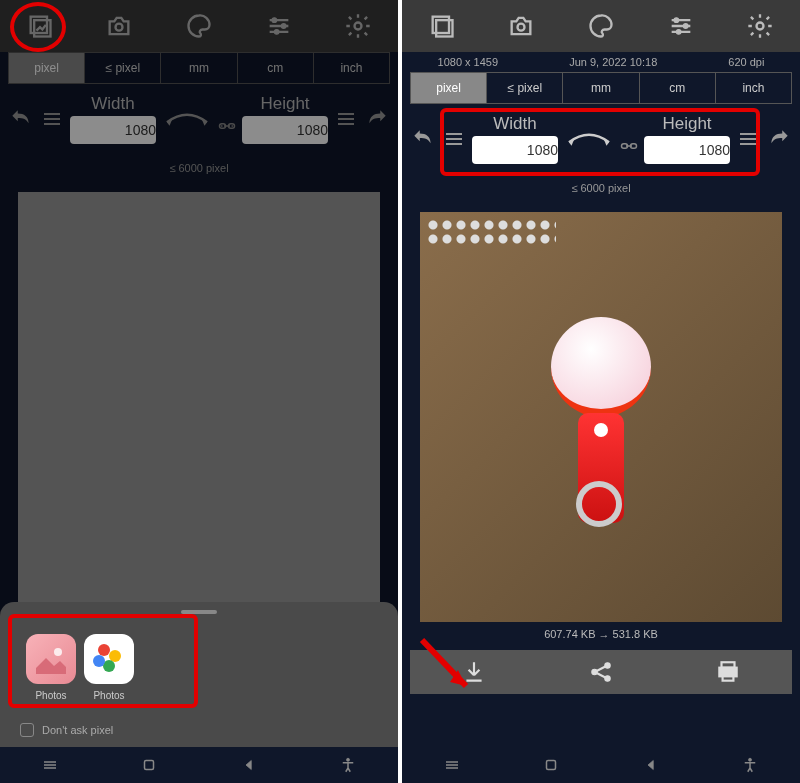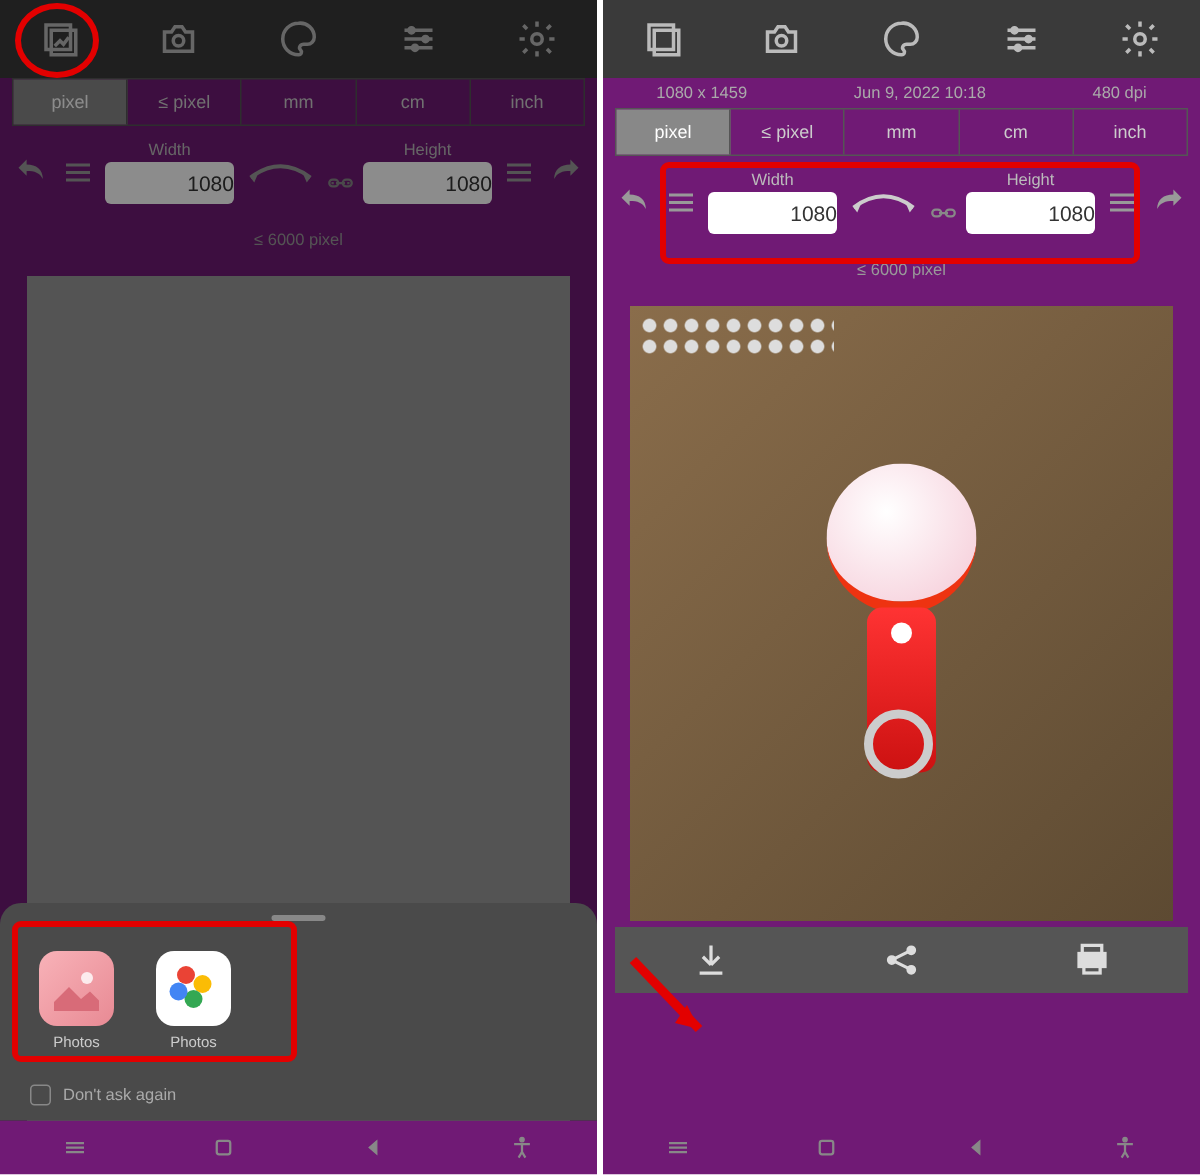--- a/index.html
+++ b/index.html
@@ -1,53 +1,53 @@
 <!DOCTYPE html>
 <html><head>
 <meta charset="utf-8">
 <style>
 *{box-sizing:border-box;margin:0;padding:0;font-family:Arial,sans-serif}
 body{background:#fff;width:800px;height:783px;overflow:hidden;display:flex;gap:4px}
-.pane{position:relative;height:783px;background:#701a75;color:#aaa;display:flex;flex-direction:column}
+.pane{position:relative;height:783px;background:#0f172a;color:#aaa;display:flex;flex-direction:column}
 .pane-left{width:398px}
 .pane-right{width:474px}
 .dimmed::after{content:"";position:absolute;inset:0;background:rgba(0,0,0,.45);pointer-events:none}
 .toolbar{display:flex;justify-content:space-around;align-items:center;height:52px;background:#3a3a3a}
 .toolbar .ico{width:28px;height:28px;display:flex;align-items:center;justify-content:center;fill:#bbb;stroke:#bbb}
 .info-strip{display:flex;justify-content:space-around;height:20px;font-size:11px;color:#aaa;align-items:center}
 .units{display:flex;height:32px;border:1px solid #555;margin:0 8px}
 .unit{flex:1;display:flex;align-items:center;justify-content:center;font-size:12px;color:#ccc;border-right:1px solid #555;cursor:pointer}
 .unit:last-child{border-right:0}
 .unit.active{background:#888;color:#fff}
 .size-row{display:flex;align-items:center;gap:6px;padding:10px 8px 0;position:relative}
 .undo,.redo{width:26px;height:26px;fill:#999}
 .burger{display:flex;flex-direction:column;gap:3px;padding:4px}
 .burger span{display:block;width:16px;height:2px;background:#999}
 .field-wrap{display:flex;flex-direction:column;align-items:center}
-.field-label{font-size:11px;color:#bbb;margin-bottom:2px}
+.field-label{font-size:17px;color:#bbb;margin-bottom:2px}
 .field{width:86px;height:28px;background:#fff;color:#333;border:0;border-radius:4px;text-align:right;font-size:14px}
 .swap-arrow{width:50px;height:18px}
 .link-ico{width:18px;height:18px;fill:#888;margin-top:14px}
 .limit{font-size:11px;text-align:center;color:#999;margin-top:18px}
 .canvas{flex:1;margin:18px 18px 0;background:#aaa;position:relative;overflow:hidden}
 .canvas-img{position:absolute;inset:0;background:linear-gradient(135deg,#8a6d4b,#5d4a32);display:flex;align-items:center;justify-content:center}
 .mic{position:relative;width:110px;height:200px}
 .mic-head{width:100px;height:100px;border-radius:50%;background:radial-gradient(circle at 40% 35%,#fff,#f5c9d6);border-bottom:8px solid #e31;margin:0 auto}
 .mic-body{width:46px;height:110px;background:linear-gradient(180deg,#f33,#c11);margin:-4px auto 0;border-radius:10px}
 .mic-dot{width:14px;height:14px;border-radius:50%;background:#fff;margin:-100px auto 0}
 .ring{position:absolute;left:30px;bottom:-10px;width:46px;height:46px;border:6px solid #ccc;border-radius:50%}
 .beads{position:absolute;left:6px;top:6px;width:130px;height:30px;background:radial-gradient(circle,#ddd 4px,transparent 5px) 0 0/14px 14px}
 .filesize{text-align:center;font-size:11px;color:#bbb;margin:6px 0}
 .actions{display:flex;justify-content:space-around;align-items:center;height:44px;background:#555;margin:4px 8px 0}
 .actions .act{width:26px;height:26px;fill:#ddd;stroke:#ddd}
 .navbar{display:flex;justify-content:space-around;align-items:center;height:36px;margin-top:auto}
 .navbar svg{width:18px;height:18px;fill:#888;stroke:#888}
 .sheet{position:absolute;left:0;right:0;bottom:36px;background:#4a4a4a;border-radius:14px 14px 0 0;padding:22px 16px 10px;z-index:5}
 .handle{width:36px;height:4px;border-radius:2px;background:#888;margin:-14px auto 14px}
-.apps{display:flex;gap:28px;padding:6px 10px}
+.apps{display:flex;gap:8px;padding:6px 10px}
 .app{display:flex;flex-direction:column;align-items:center;gap:6px;font-size:10px;color:#ccc;cursor:pointer}
 .app-icon{width:50px;height:50px;border-radius:12px;display:flex;align-items:center;justify-content:center}
 .app-icon.pink{background:linear-gradient(135deg,#f8b2b8,#e88a94)}
 .app-icon.white{background:#fff}
 .pinwheel{width:28px;height:28px;position:relative}
 .pinwheel span{position:absolute;width:12px;height:12px;border-radius:50%}
 .pinwheel .r{background:#ea4335;left:3px;top:-1px}
 .pinwheel .y{background:#fbbc05;left:14px;top:5px}
 .pinwheel .g{background:#34a853;left:8px;top:15px}
 .pinwheel .b{background:#4285f4;left:-2px;top:10px}
@@ -168,21 +168,21 @@
               <span class="y"></span>
               <span class="g"></span>
               <span class="b"></span>
             </div>
         </div>
         <span>Photos</span>
       </div>
     </div>
     <label class="dont-ask">
       <span class="cb"></span>
-      <span>Don't ask again</span>
+      <span>Don't ask pixel</span>
     </label>
   </div>
 
   <div class="navbar">
     <svg viewBox="0 0 24 24">
         <path d="M4 8h16M4 12h16M4 16h16" stroke-width="2"></path>
       </svg>
     <svg viewBox="0 0 24 24">
         <rect x="6" y="6" width="12" height="12" rx="2" fill="none" stroke-width="2"></rect>
       </svg>
@@ -227,21 +227,21 @@
         <svg viewBox="0 0 24 24">
           <circle cx="12" cy="12" r="3" fill="none" stroke-width="2"></circle>
           <path d="M12 2v3M12 19v3M4.2 4.2l2.1 2.1M17.7 17.7l2.1 2.1M2 12h3M19 12h3M4.2 19.8l2.1-2.1M17.7 6.3l2.1-2.1" stroke-width="2"></path>
         </svg>
       </div>
   </div>
 
   <div class="info-strip">
     <span>1080 x 1459</span>
     <span>Jun 9, 2022 10:18</span>
-    <span>480 dpi</span>
+    <span>620 dpi</span>
   </div>
 
   <div class="units">
     <div class="unit active">pixel</div>
     <div class="unit">≤ pixel</div>
     <div class="unit">mm</div>
     <div class="unit">cm</div>
     <div class="unit">inch</div>
   </div>
 
@@ -288,20 +288,21 @@
     <div class="canvas-img">
       <div class="beads"></div>
       <div class="mic">
         <div class="mic-head"></div>
         <div class="mic-body"></div>
         <div class="mic-dot"></div>
         <div class="ring"></div>
       </div>
     </div>
   </div>
+  <div class="filesize">607.74 KB  →  531.8 KB</div>
 
   <svg class="arrow-annot" style="left:12px;top:634px" width="70" height="70" viewBox="0 0 70 70">
       <path d="M8 6 L52 52" stroke="#e30000" stroke-width="6"></path>
       <path d="M52 52 l-16 -4 8 -12z" fill="#e30000"></path>
     </svg>
 
   <div class="actions">
     <svg class="act" viewBox="0 0 24 24">
         <path d="M12 3v12m0 0l-5-5m5 5l5-5M5 20h14" stroke-width="2" fill="none"></path>
       </svg>

